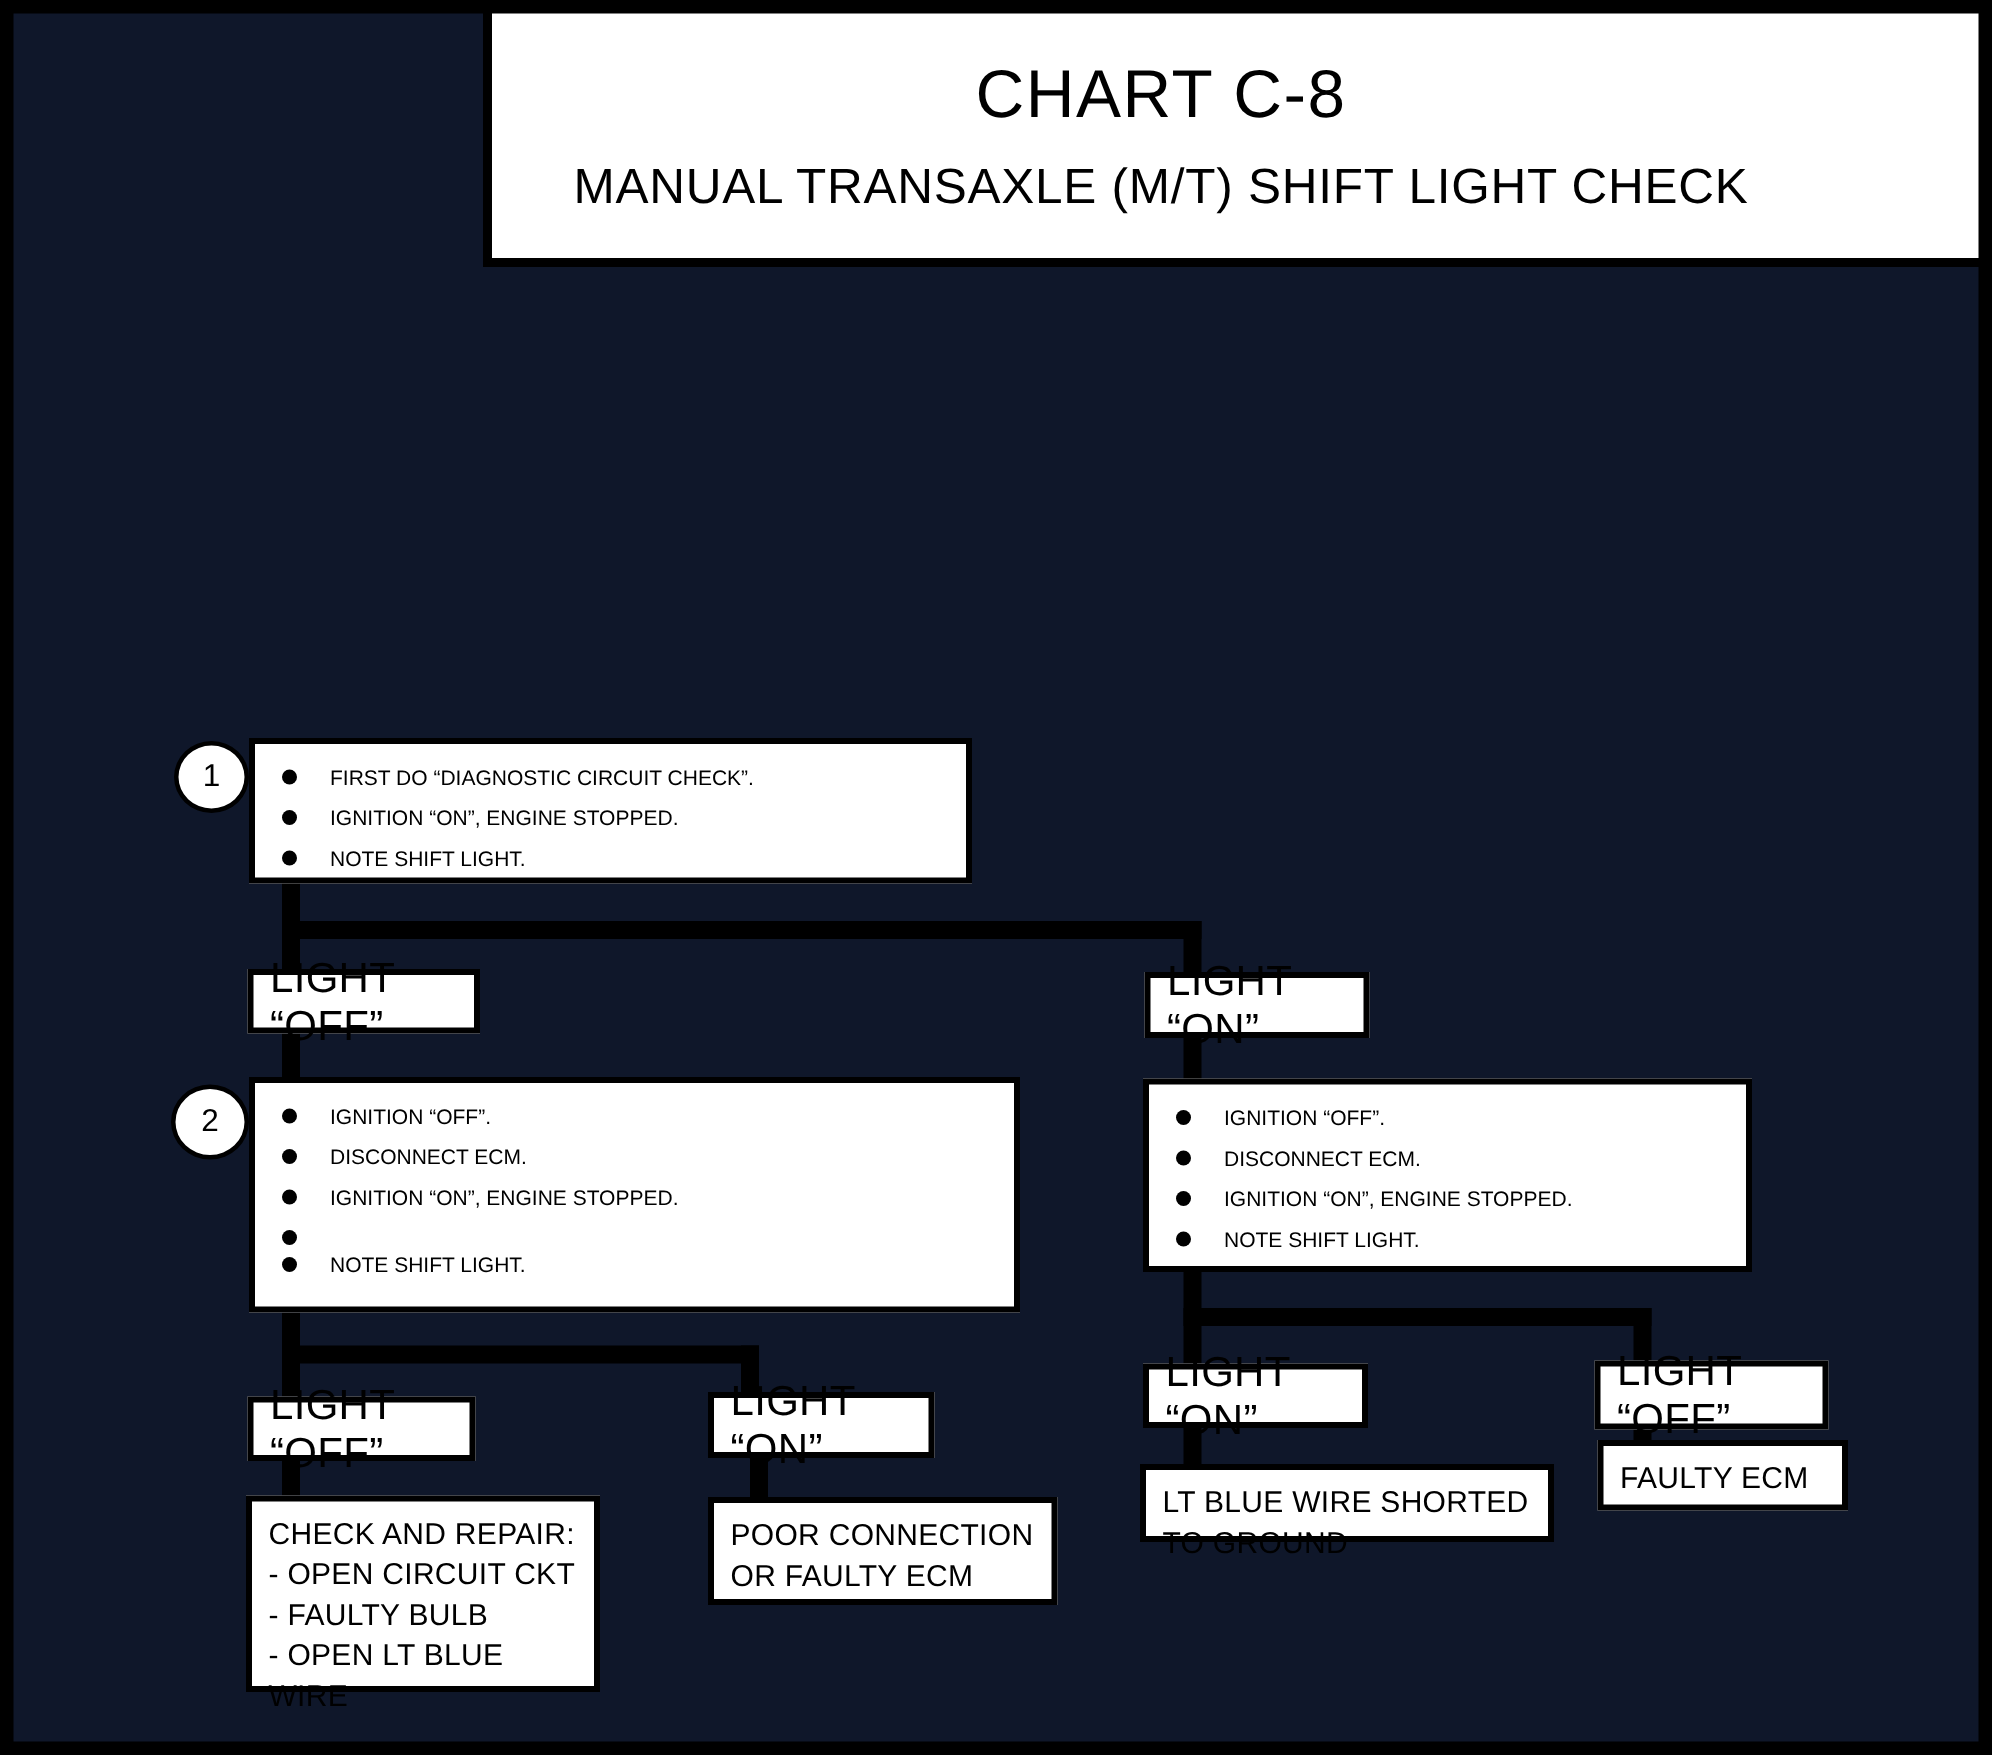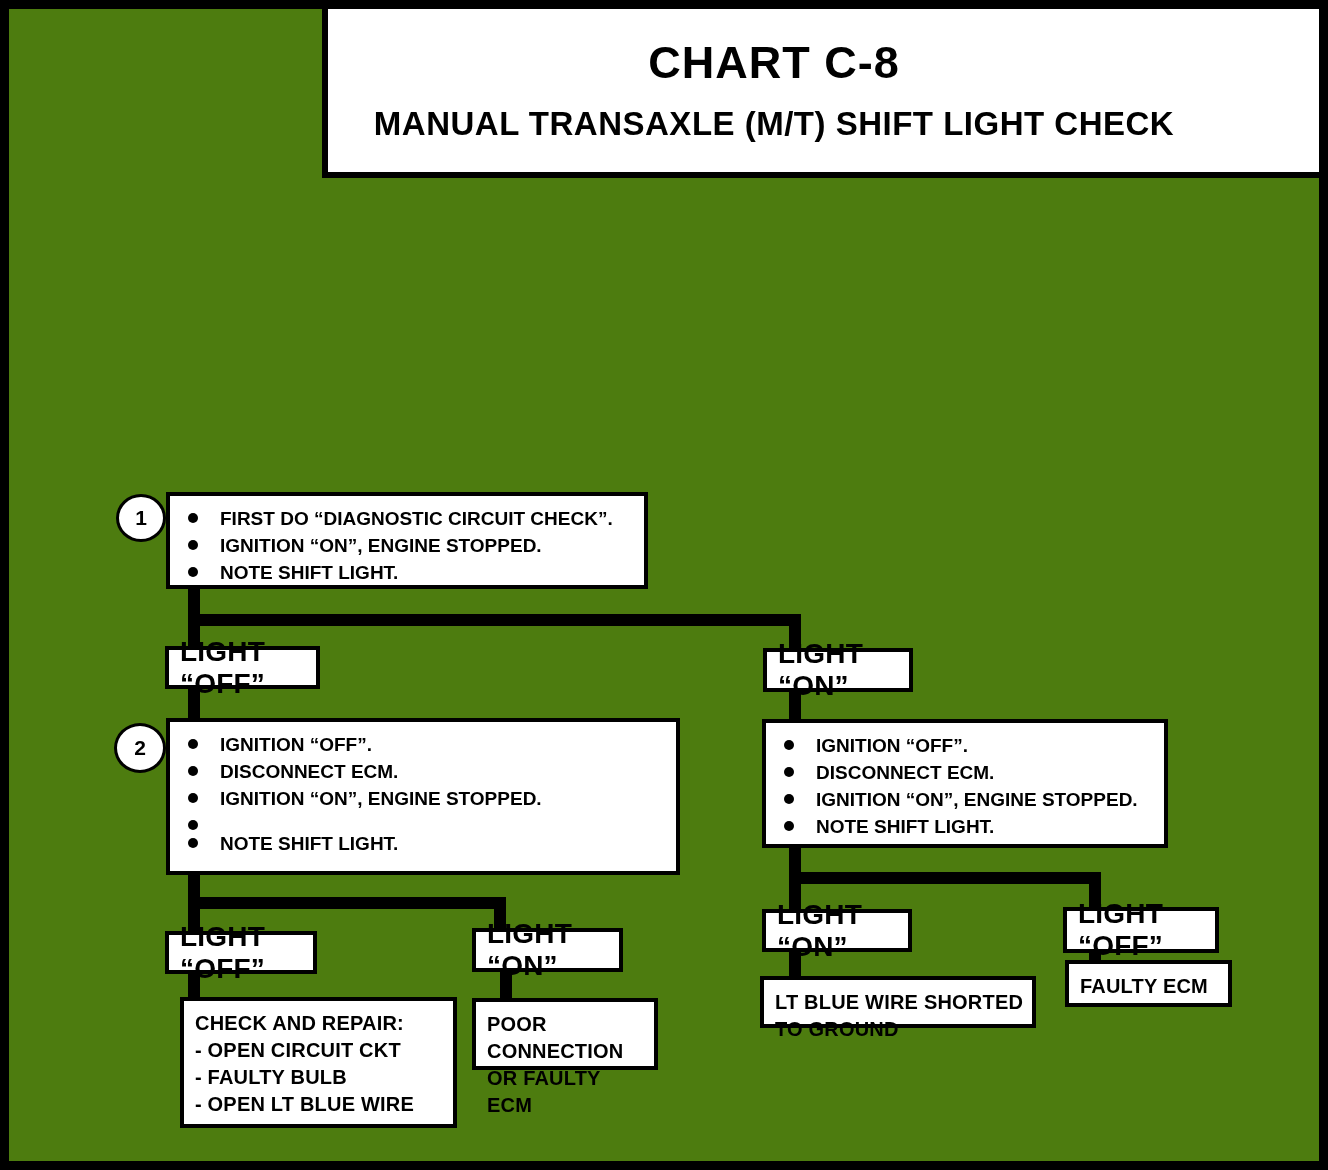--- a/index.html
+++ b/index.html
@@ -1,31 +1,31 @@
 <!DOCTYPE html>
 <html><head>
 <meta charset="utf-8">
 <style>
   html,body{margin:0;padding:0;background:#e8e8e8;}
   .canvas{
-    position:relative;width:1328px;height:1170px;background:#4d7c0f;
-    font-family:"Liberation Sans",sans-serif;font-weight:bold;color:#000;
+    position:relative;width:1328px;height:1170px;background:#0f172a;
+    font-family:"Liberation Sans",sans-serif;font-weight:normal;color:#000;
     overflow:hidden;margin:0 auto;
   }
   .page-border{position:absolute;inset:0;border:9px solid #000;z-index:40;pointer-events:none;box-sizing:border-box;}
   .title-box{
     position:absolute;left:322px;top:0;right:0;height:178px;background:#fff;
     border-left:6px solid #000;border-bottom:6px solid #000;box-sizing:border-box;z-index:10;
     display:flex;flex-direction:column;justify-content:center;align-items:center;
     padding:14px 118px 6px 10px;text-align:center;
   }
   .title-main{font-size:45px;letter-spacing:1px;}
   .title-sub{font-size:33px;margin-top:16px;letter-spacing:0.5px;}
   .node{position:absolute;background:#fff;border:4px solid #000;box-sizing:border-box;z-index:5;}
-  .bullets{padding:9px 8px 6px 12px;font-size:19px;line-height:27px;}
+  .bullets{padding:9px 8px 6px 12px;font-size:14px;line-height:27px;}
   .brow{display:flex;align-items:flex-start;}
   .bdot{width:10px;height:10px;background:#000;border-radius:50%;margin:8px 22px 0 6px;flex:none;}
   .decision{display:flex;align-items:center;padding-left:11px;font-size:28px;letter-spacing:0.2px;}
   .term{padding:9px 8px 6px 11px;font-size:20px;line-height:27px;letter-spacing:0.2px;}
   .circle{
     position:absolute;border:3px solid #000;border-radius:50%;background:#fff;
     display:flex;align-items:center;justify-content:center;font-size:21px;z-index:6;
   }
   .line{position:absolute;background:#000;z-index:2;}
 </style>
@@ -104,27 +104,27 @@
   <div class="node decision" style="left:165px;top:931px;width:152px;height:43px;">
     <span>LIGHT “OFF”</span>
   </div>
   <div class="node decision" style="left:472px;top:928px;width:151px;height:44px;">
     <span>LIGHT “ON”</span>
   </div>
 
   <div class="line" style="left:188px;top:974px;width:12px;height:23px;"></div>
   <div class="line" style="left:500px;top:972px;width:12px;height:26px;"></div>
 
-  <div class="node term" style="left:180px;top:997px;width:277px;height:131px;">
+  <div class="node term" style="left:164px;top:997px;width:236px;height:131px;">
     <div>CHECK AND REPAIR:</div>
     <div>- OPEN CIRCUIT CKT</div>
     <div>- FAULTY BULB</div>
     <div>- OPEN LT BLUE WIRE</div>
   </div>
-  <div class="node term" style="left:472px;top:998px;width:186px;height:72px;">
+  <div class="node term" style="left:472px;top:998px;width:233px;height:72px;">
     <div>POOR CONNECTION</div>
     <div>OR FAULTY ECM</div>
   </div>
 
   <div class="line" style="left:789px;top:692px;width:12px;height:28px;"></div>
 
   <div class="node bullets" style="left:762px;top:719px;width:406px;height:129px;">
     <div class="brow">
       <span class="bdot"></span>
       <span>IGNITION “OFF”.</span>

